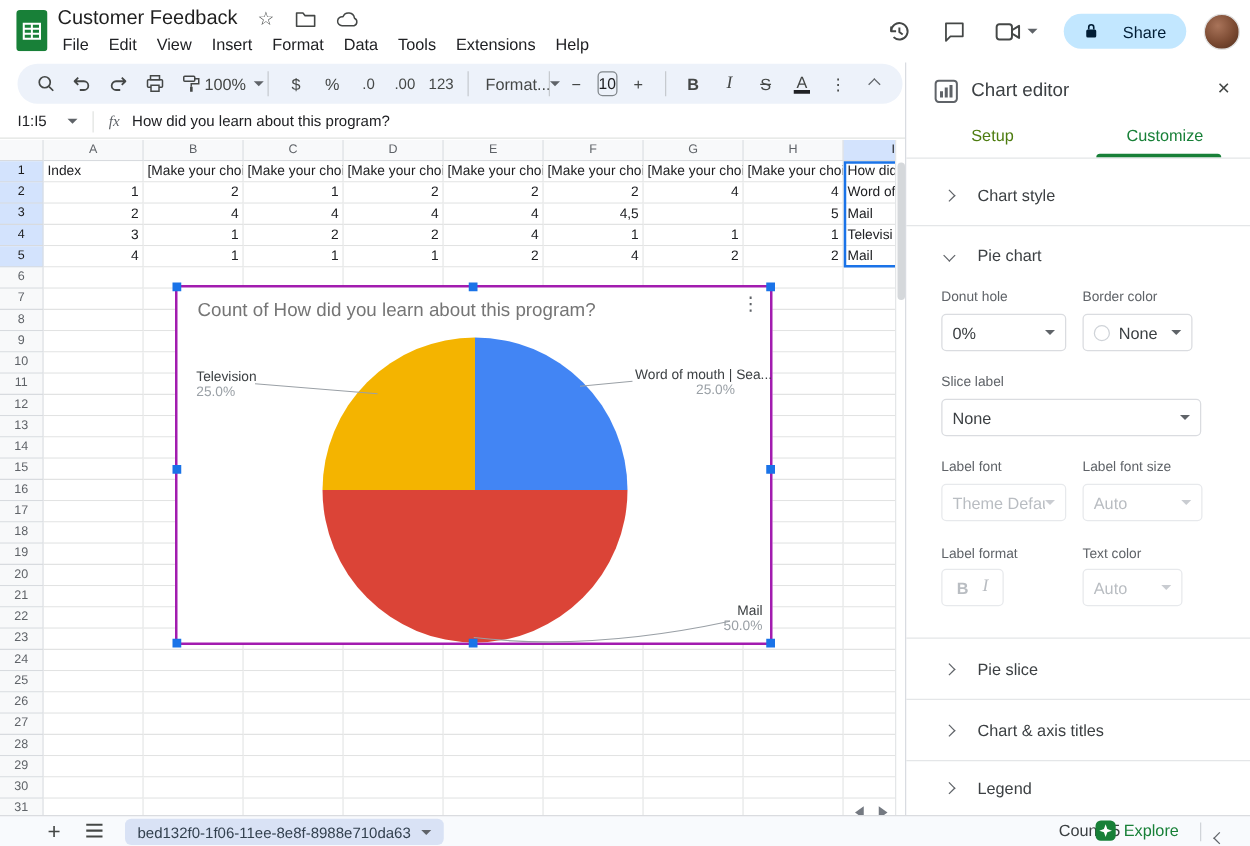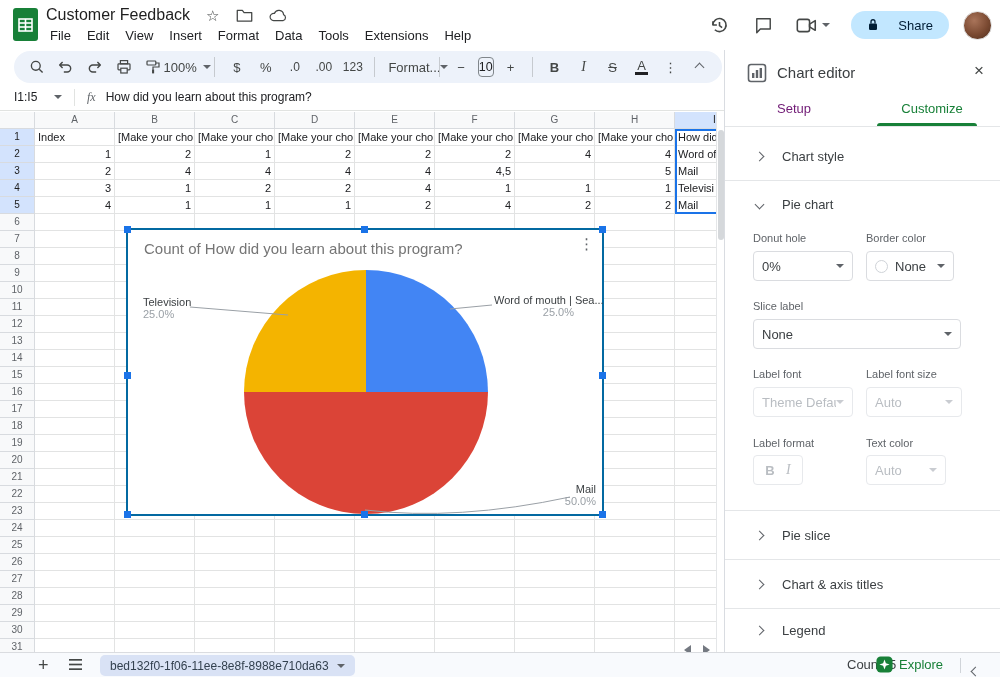--- a/index.html
+++ b/index.html
@@ -58,35 +58,35 @@
   .gc.num{text-align:right}
   .gc.sel{background:#d3e3fd;color:#1b1b1b}
   #sel-rect{position:absolute;left:675px;top:17px;width:80px;height:85px;border:2px solid #1a73e8;pointer-events:none;z-index:4}
   #vscroll{position:absolute;right:0;top:0;width:8px;height:540px;background:#fff;border-left:1px solid #e4e6e8;z-index:7}
   #vthumb{position:absolute;left:1px;top:18px;width:6px;height:110px;background:#d5d8db;border-radius:3px;cursor:grab}
   .scroll-arrow{position:absolute;top:531px;width:15px;height:14px;display:flex;align-items:center;justify-content:center;cursor:pointer;z-index:7}
   .tri-l{width:0;height:0;border-top:5px solid transparent;border-bottom:5px solid transparent;border-right:7px solid #747981}
   .tri-r{width:0;height:0;border-top:5px solid transparent;border-bottom:5px solid transparent;border-left:7px solid #747981}
 
   
-  #chart{position:absolute;left:126px;top:116px;width:478px;height:288px;background:#fff;border:2px solid #0369a1;z-index:6;cursor:move}
+  #chart{position:absolute;left:140px;top:116px;width:478px;height:288px;background:#fff;border:2px solid #a21caf;z-index:6;cursor:move}
   #chart-title{position:absolute;left:16px;top:10px;font-size:15px;color:#757575;white-space:nowrap}
   #chart-menu{position:absolute;right:8px;top:6px;font-size:15px;color:#5f6368;cursor:pointer;letter-spacing:0;line-height:1.1}
   #pie{position:absolute;left:116px;top:40px;width:244px;height:244px;border-radius:50%;cursor:pointer}
   #leaders{position:absolute;left:0;top:0;pointer-events:none}
   .pielbl{position:absolute;font-size:11px;line-height:12px;color:#3c4043}
   .pielbl .pct{color:#9aa0a6}
   .handle{position:absolute;width:7px;height:7px;background:#1a73e8;z-index:8;cursor:nwse-resize}
 
   
   #panel{position:absolute;left:724px;top:50px;width:276px;height:602px;background:#fff;border-left:1px solid #d9dce1}
   #panel-title{position:absolute;left:52px;top:14px;font-size:15px;color:#3c4043}
   #panel-close{position:absolute;right:16px;top:11px;font-size:17px;color:#444746;cursor:pointer}
   .ptab{position:absolute;top:44px;width:138px;height:32px;line-height:30px;text-align:center;font-size:13px;font-weight:500;cursor:pointer}
-  #tab-setup{left:0;color:#701a75}
+  #tab-setup{left:0;color:#4d7c0f}
   #tab-customize{left:138px;color:#188038}
   #tab-underline{position:absolute;left:152px;top:73px;width:100px;height:3px;background:#188038;border-radius:3px 3px 0 0}
   .pdiv{position:absolute;left:0;width:276px;height:1px;background:#e4e6e8}
   .sect{position:absolute;left:0;width:276px;display:flex;align-items:center;gap:19px;padding-left:31px;cursor:pointer}
   .sect .slabel{font-size:13px;font-weight:500;color:#3c4043}
   .plabel{position:absolute;font-size:11px;color:#5f6368}
   .dd{position:absolute;height:30px;border:1px solid #dadce0;border-radius:4px;background:#fff;display:flex;align-items:center;padding:0 8px;font-size:13px;color:#3c4043;cursor:pointer}
   .dd .caret{margin-left:auto}
   .dd.dis{color:#b9bdc2;border-color:#e7e9ec;cursor:default}
   .dd.dis .caret{border-top-color:#c9ccd1}

